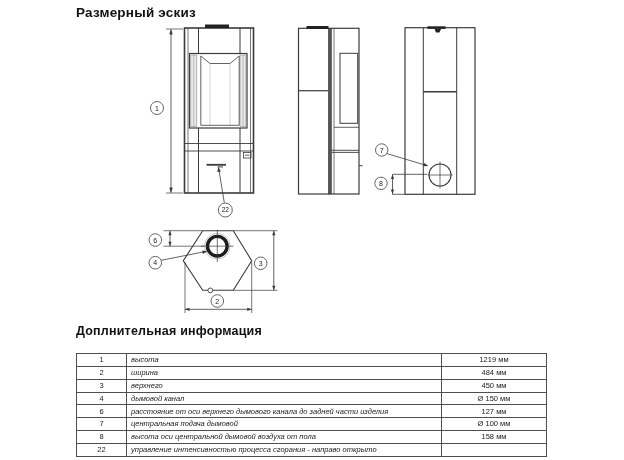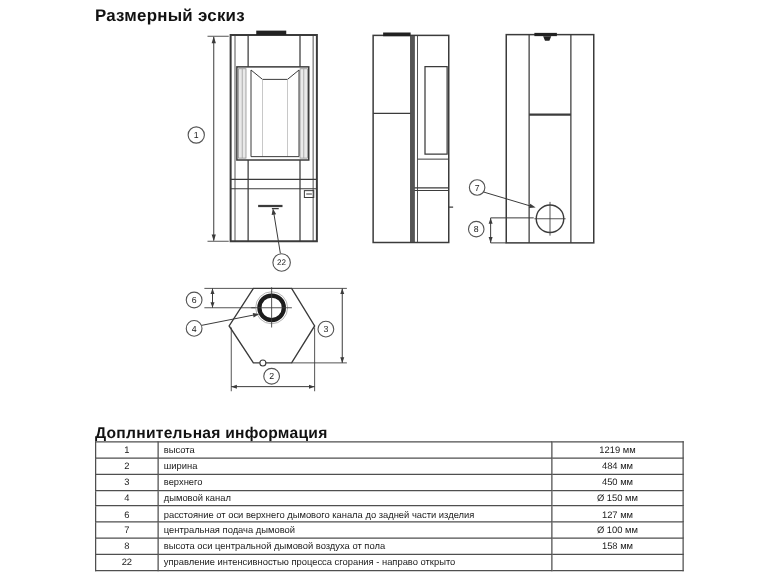--- a/index.html
+++ b/index.html
@@ -1,30 +1,30 @@
 <!DOCTYPE html>
 <html><head>
 <meta charset="utf-8">
 <style>
   html,body{margin:0;padding:0;background:#fff;}
   .canvas{position:relative;width:624px;height:460px;background:#ffffff;
           font-family:"Liberation Sans",sans-serif;overflow:hidden;}
   .page-title{position:absolute;left:76px;top:5px;margin:0;font-size:13.5px;
               font-weight:bold;color:#121212;letter-spacing:.2px;}
-  .info-title{position:absolute;left:76px;top:339px;margin:0;font-size:12.5px;
+  .info-title{position:absolute;left:76px;top:324px;margin:0;font-size:12.5px;
               font-weight:bold;color:#121212;letter-spacing:.2px;}
   svg.sketch{position:absolute;left:0;top:0;}
   svg.sketch text{font-family:"Liberation Sans",sans-serif;fill:#222;}
   table.info{position:absolute;left:76px;top:353px;width:471px;
              border-collapse:collapse;table-layout:fixed;}
   table.info td{border:1px solid #4f4f4f;font-size:7.5px;color:#1a1a1a;
                 padding:0 4px;height:11.85px;line-height:1;vertical-align:middle;
                 white-space:nowrap;overflow:hidden;}
   td.c-num{width:41px;text-align:center;}
-  td.c-desc{border-right:none;}
+  td.c-desc{border-right:none;font-style:italic;}
   td.c-val{width:96px;border-left:none;text-align:center;padding-right:5px;}
 </style>
 </head>
 <body>
 
 <div class="canvas">
 
   <h1 class="page-title">Размерный эскиз</h1>
 
   <svg class="sketch" width="624" height="330" viewBox="0 0 624 330">

